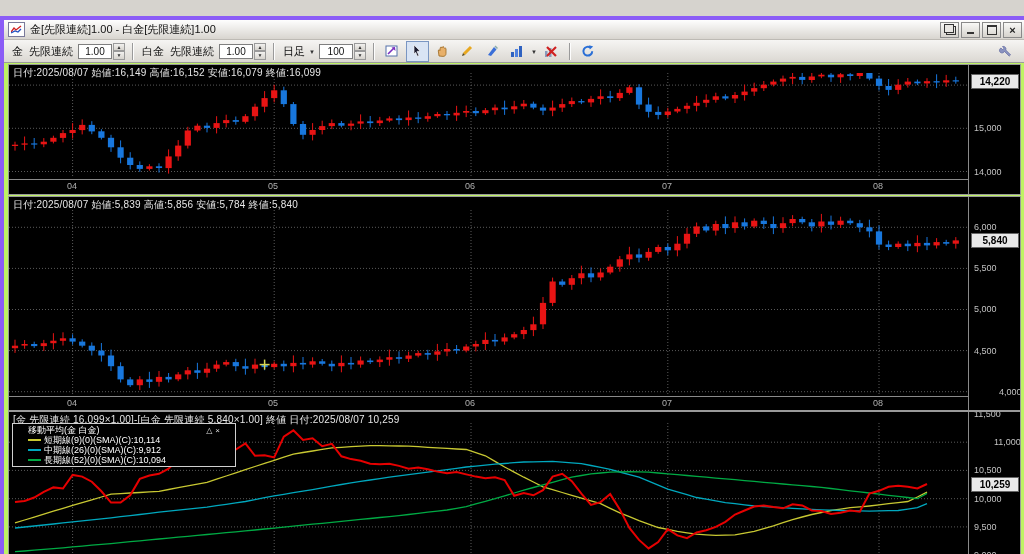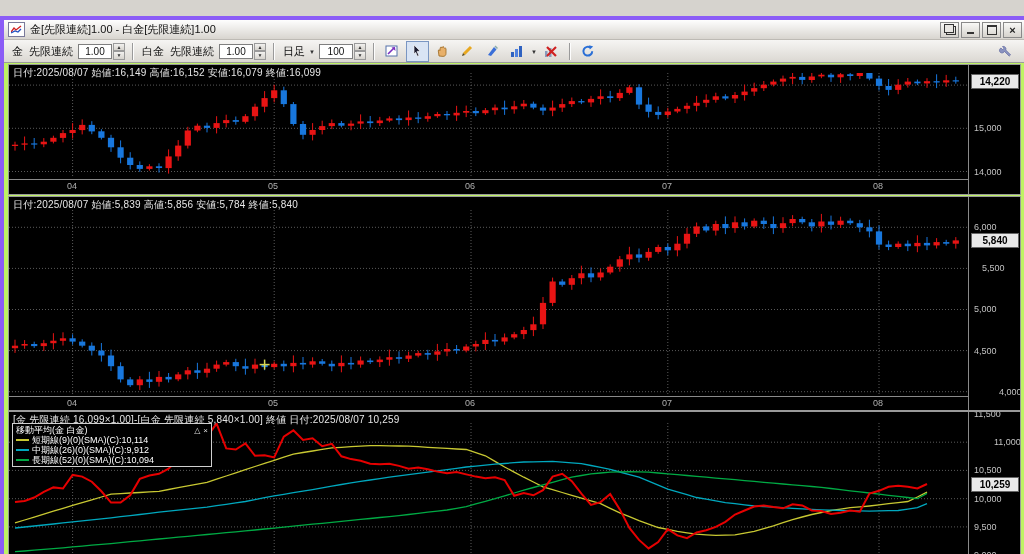--- a/index.html
+++ b/index.html
@@ -28,21 +28,21 @@
   .wrenchwrap{margin-left:auto;margin-right:4px}
   .chartarea{position:absolute;left:4px;top:44px;width:1013px;height:505px}
   .panel{position:absolute;left:0;width:1011px;background:#000;border:1px solid #9a9a9a;overflow:hidden}
   .infoline{position:absolute;left:4px;top:1px;font-size:10px;color:#e6e6e6;white-space:nowrap;z-index:5;letter-spacing:.2px}
   .plot{position:absolute;left:0;background:#000;display:block}
   .yaxis{position:absolute;left:959px;top:0;bottom:0;width:52px;border-left:1px solid #8a8a8a;background:#000}
   .ytick{position:absolute;left:5px;font-size:9px;color:#c2c2c2;white-space:nowrap}
   .lastbox{position:absolute;left:2px;width:46px;height:13px;background:#e9e9e9;color:#000;font-size:10px;font-weight:bold;text-align:center;line-height:13px;z-index:6;border:1px solid #666}
   .xaxis{position:absolute;left:0;width:959px;height:13px;border-top:1px solid #8a8a8a;background:#000}
   .xtick{position:absolute;top:1px;font-size:9px;color:#b0b0b0}
-  .legend{position:absolute;left:3px;top:11px;z-index:7;background:#000;border:1px solid #d0d0d0;font-size:9px;color:#fff;padding:1px 3px;width:192px}
+  .legend{position:absolute;left:3px;top:11px;z-index:7;background:#000;border:1px solid #d0d0d0;font-size:9px;color:#fff;padding:1px 15px;width:192px}
   .legrow{display:flex;align-items:center;height:10px;white-space:nowrap}
   .sw{width:13px;height:2px;margin-right:3px;flex:none}
   .legbtns{margin-left:auto;display:flex;gap:3px;font-size:8px;color:#ddd}
 </style>
 </head>
 <body>
 
 <div class="window">
   <div class="titlebar">
     <span class="titleicon">
@@ -592,21 +592,21 @@
           <rect x="924.5" y="32.1" width="6.2" height="3.3" fill="#e81414"></rect>
           <line x1="937.1999999999999" x2="937.1999999999999" y1="29.8" y2="35.6" stroke="#1877dd"></line>
           <rect x="934.1" y="32.1" width="6.2" height="1.6" fill="#1877dd"></rect>
           <line x1="946.8" x2="946.8" y1="27.1" y2="38.6" stroke="#e81414"></line>
           <rect x="943.7" y="30.4" width="6.2" height="3.3" fill="#e81414"></rect>
           <line x1="250.6" x2="260.6" y1="154.57777777777778" y2="154.57777777777778" stroke="#d8d850" stroke-width="1.5"></line>
           <line x1="255.6" x2="255.6" y1="149.57777777777778" y2="159.57777777777778" stroke="#d8d850" stroke-width="1.5"></line>
         </svg>
       <div class="yaxis" id="yax1">
           <div class="ytick" style="top: 25px;">6,000</div>
-          <div class="ytick" style="top: 66px; margin-left: 8px;">5,500</div>
+          <div class="ytick" style="top: 66px;">5,500</div>
           <div class="ytick" style="top: 107px;">5,000</div>
           <div class="ytick" style="top: 149px;">4,500</div>
           <div class="ytick" style="top: 190px; margin-left: 25px;">4,000</div>
           <div class="lastbox" style="top: 36px;">5,840</div>
         </div>
       <div class="xaxis" id="xax1" style="top:199px">
           <div class="xtick" style="left: 58px;">04</div>
           <div class="xtick" style="left: 259px;">05</div>
           <div class="xtick" style="left: 456px;">06</div>
           <div class="xtick" style="left: 653px;">07</div>

